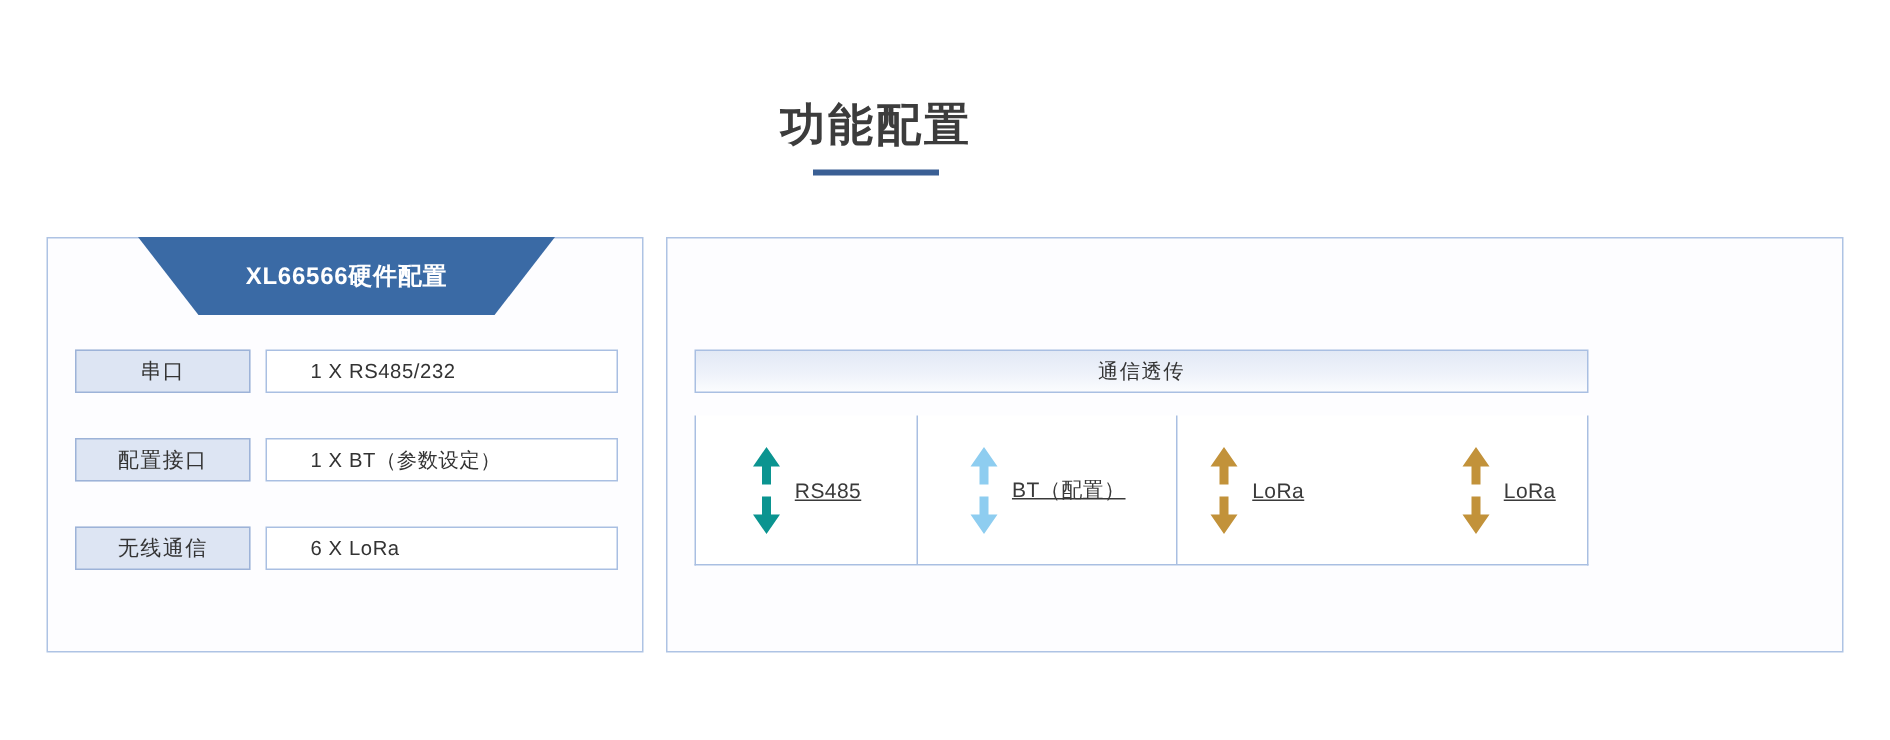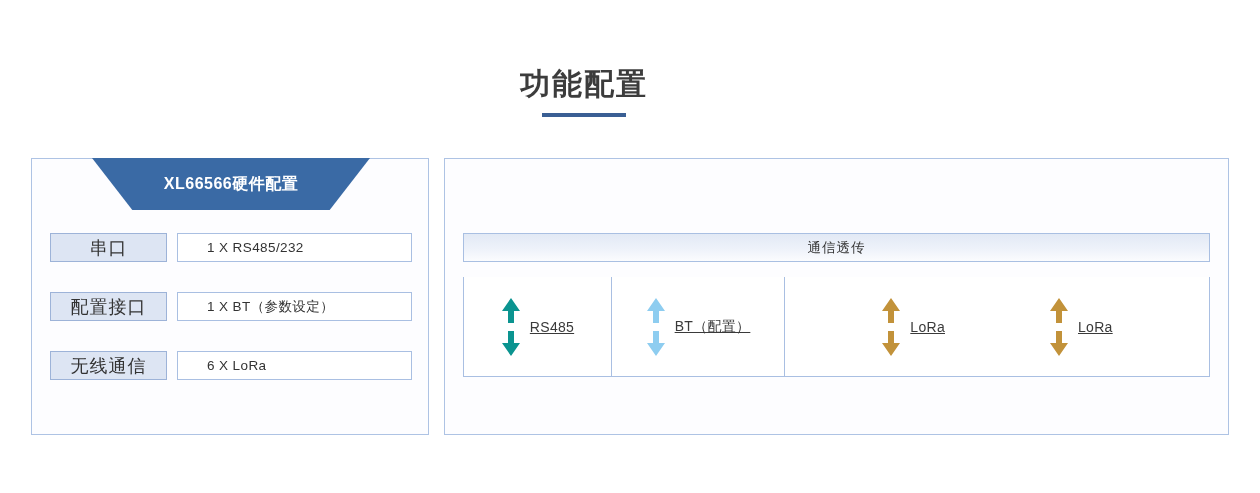--- a/index.html
+++ b/index.html
@@ -88,21 +88,21 @@
   .spec-row:last-child { margin-bottom: 0; }
 
   .spec-label {
     width: 117px;
     height: 29px;
     background: #dde5f3;
     border: 1px solid #9db3d8;
     display: flex;
     align-items: center;
     justify-content: center;
-    font-size: 18px;
+    font-size: 14px;
     color: #333333;
     letter-spacing: 1px;
   }
   .spec-value {
     flex: 1;
     height: 29px;
     background: #ffffff;
     border: 1px solid #a9bfe2;
     display: flex;
     align-items: center;
@@ -110,21 +110,21 @@
     font-size: 13.5px;
     color: #333333;
     letter-spacing: 0.4px;
   }
 
   
   .diagram {
     position: absolute;
     left: 18px;
     top: 74px;
-    width: 747px;
+    width: 596px;
   }
   .bar {
     width: 100%;
     height: 29px;
     background: linear-gradient(to bottom, #e2e9f5 0%, #eef2fa 55%, #fbfcfe 100%);
     border: 1px solid #a9bfe2;
     display: flex;
     align-items: center;
     justify-content: center;
     font-size: 13.5px;

